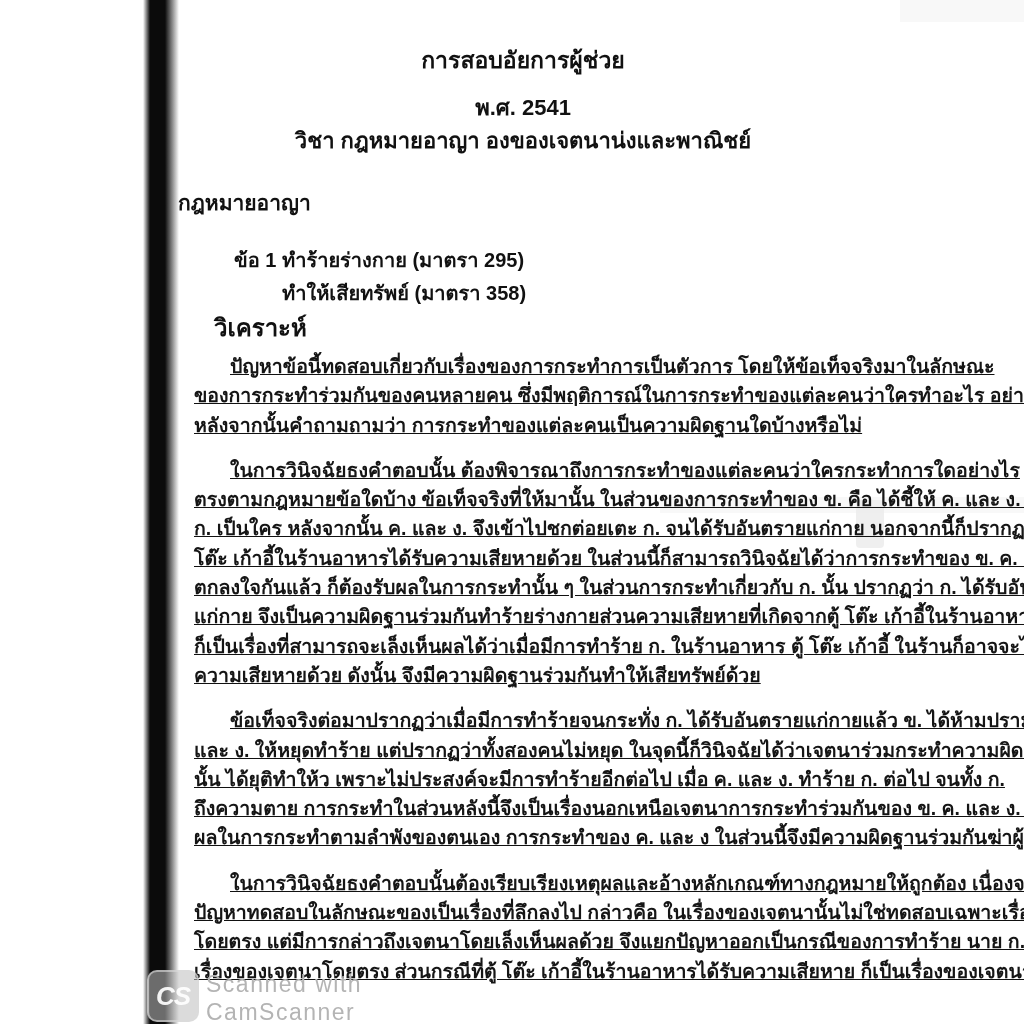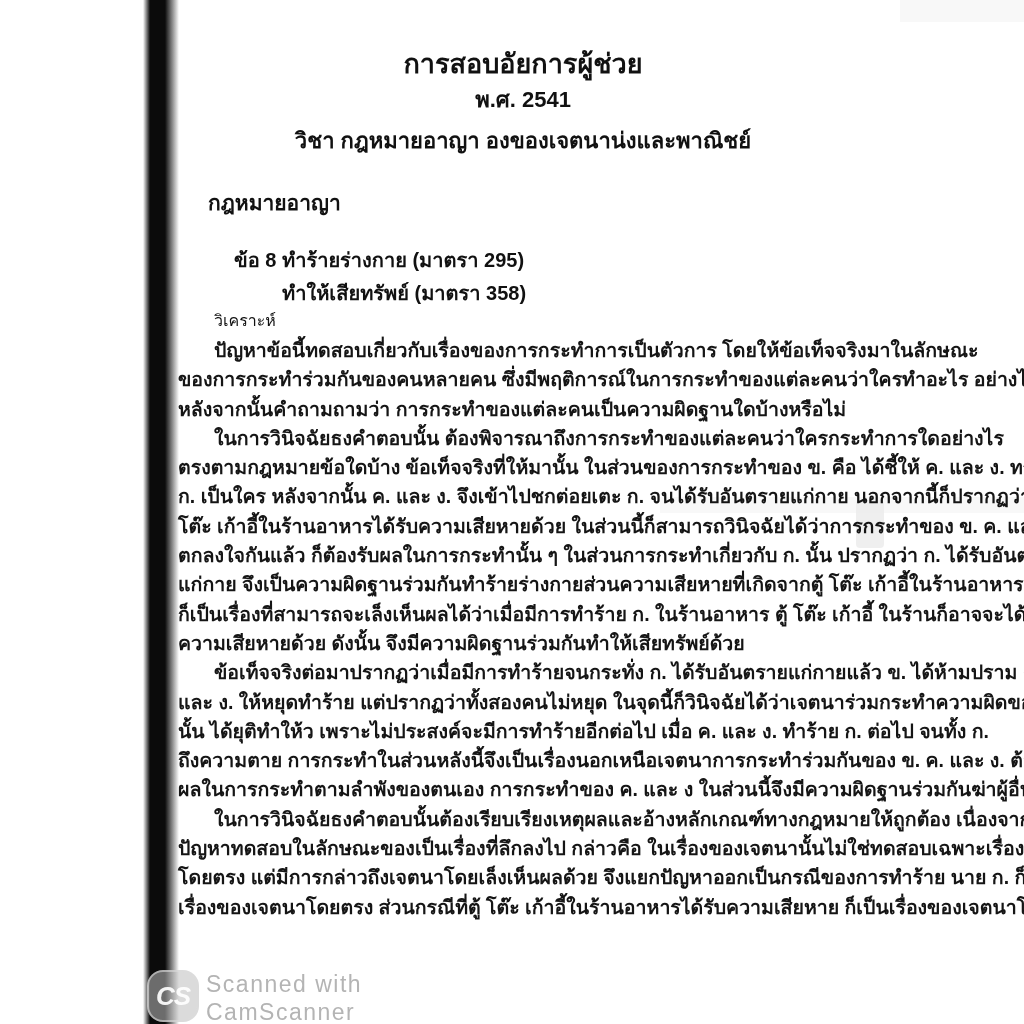--- a/index.html
+++ b/index.html
@@ -24,39 +24,39 @@
   .artifact-right{position:absolute;left:856px;top:500px;width:28px;height:48px;
     background:#ececec;border-radius:4px;opacity:.85;}
   .artifact-streak{position:absolute;left:660px;top:497px;width:364px;height:16px;
     background:#f4f4f4;opacity:.6;}
   .artifact-topright{position:absolute;left:900px;top:0;width:124px;height:22px;
     background:#f3f3f3;opacity:.55;}
 
   
   .doc{position:absolute;left:178px;top:0;width:712px;}
   .title{position:absolute;left:0;width:690px;text-align:center;font-weight:bold;white-space:nowrap;}
-  .title-1{top:42px;font-size:27px;}
-  .title-2{top:82px;font-size:22px;}
+  .title-1{top:42px;font-size:23px;}
+  .title-2{top:90px;font-size:22px;}
   .title-3{top:123px;font-size:22px;}
-  .section-heading{position:absolute;top:186px;left:0;font-size:21px;font-weight:bold;padding-left:30px;}
+  .section-heading{position:absolute;top:186px;left:0;font-size:21px;font-weight:bold;}
   .q-row{position:absolute;top:244px;left:0;font-size:20px;font-weight:bold;white-space:nowrap;}
   .q-num{display:inline-block;width:48px;margin-left:56px;}
   .q-row2{position:absolute;top:277px;left:104px;font-size:20px;font-weight:bold;white-space:nowrap;}
-  .analysis-heading{position:absolute;top:308px;left:36px;font-size:16px;font-weight:normal;}
+  .analysis-heading{position:absolute;top:308px;left:36px;font-size:24px;font-weight:bold;}
 
   .paragraphs{position:absolute;top:336px;left:0;width:712px;}
-  .para{margin:0;padding:0;}
+  .para{margin:16px;padding:0;text-decoration:underline;}
   .line{height:29.3px;line-height:29.3px;font-size:19.5px;font-weight:bold;
     white-space:nowrap;letter-spacing:0;color:#151515;}
   .line.first{padding-left:36px;}
 
   
   .watermark{position:absolute;left:0;top:0;}
   .cs-logo{position:absolute;left:147px;top:970px;width:52px;height:52px;
-    border-radius:16px;background:rgba(190,190,190,0.55);
+    border-radius:10px;background:rgba(190,190,190,0.55);
     border:2px solid rgba(220,220,220,0.6);box-sizing:border-box;
     display:flex;align-items:center;justify-content:center;}
   .cs-logo span{font-size:26px;font-weight:bold;color:rgba(255,255,255,0.92);
     letter-spacing:-1px;font-style:italic;}
   .wm-line{position:absolute;left:206px;color:#b4b4b4;font-size:23px;
     letter-spacing:1.5px;white-space:nowrap;}
   .wm-line-1{top:971px;}
   .wm-line-2{top:999px;}
 </style>
 </head>
@@ -73,21 +73,21 @@
   <div class="artifact-right"></div>
 
   <div class="doc">
     <div class="title title-1">การสอบอัยการผู้ช่วย</div>
     <div class="title title-2">พ.ศ. 2541</div>
     <div class="title title-3">วิชา กฎหมายอาญา องของเจตนาน่งและพาณิชย์</div>
 
     <div class="section-heading">กฎหมายอาญา</div>
 
     <div class="q-row">
-      <span class="q-num">ข้อ 8</span><span>ทำร้ายร่างกาย (มาตรา 295)</span>
+      <span class="q-num">ข้อ 1</span><span>ทำร้ายร่างกาย (มาตรา 295)</span>
     </div>
     <div class="q-row2">ทำให้เสียทรัพย์ (มาตรา 358)</div>
 
     <div class="analysis-heading">วิเคราะห์</div>
 
     <div class="paragraphs" id="paragraphs">
         <div class="para">
           <div class="line first">ปัญหาข้อนี้ทดสอบเกี่ยวกับเรื่องของการกระทำการเป็นตัวการ โดยให้ข้อเท็จจริงมาในลักษณะ</div>
           <div class="line">ของการกระทำร่วมกันของคนหลายคน ซึ่งมีพฤติการณ์ในการกระทำของแต่ละคนว่าใครทำอะไร อย่างไร</div>
           <div class="line">หลังจากนั้นคำถามถามว่า การกระทำของแต่ละคนเป็นความผิดฐานใดบ้างหรือไม่</div>

